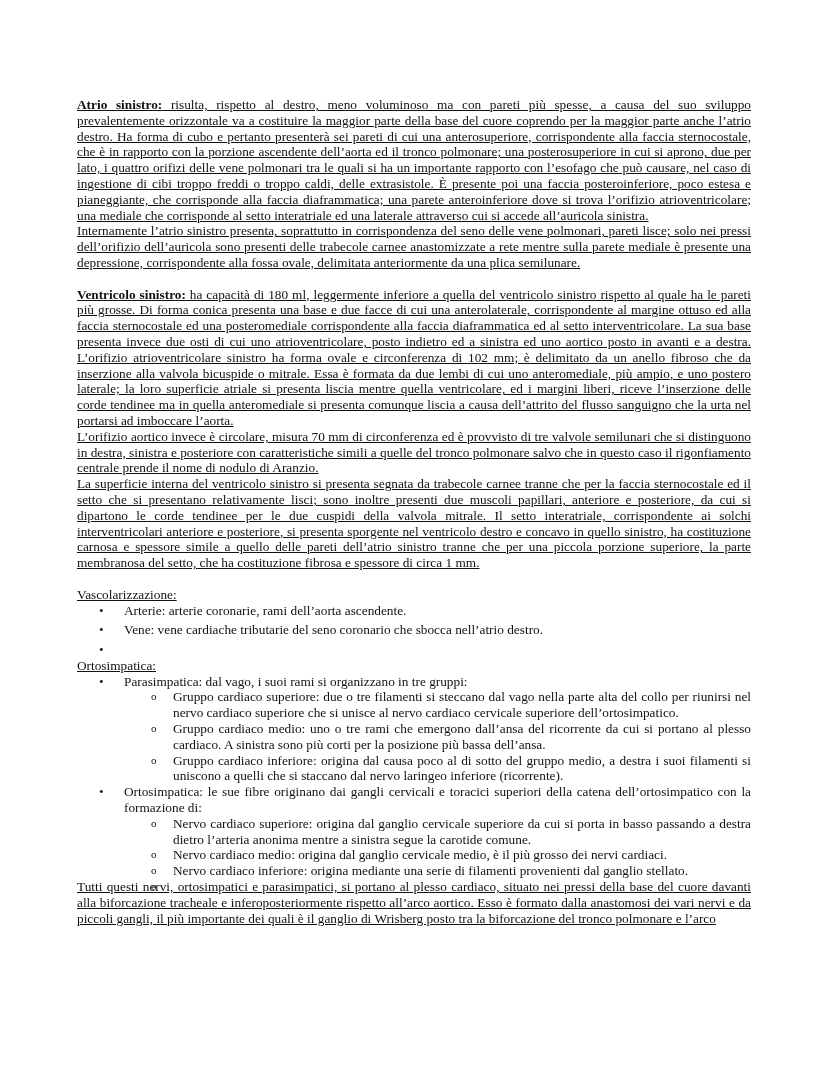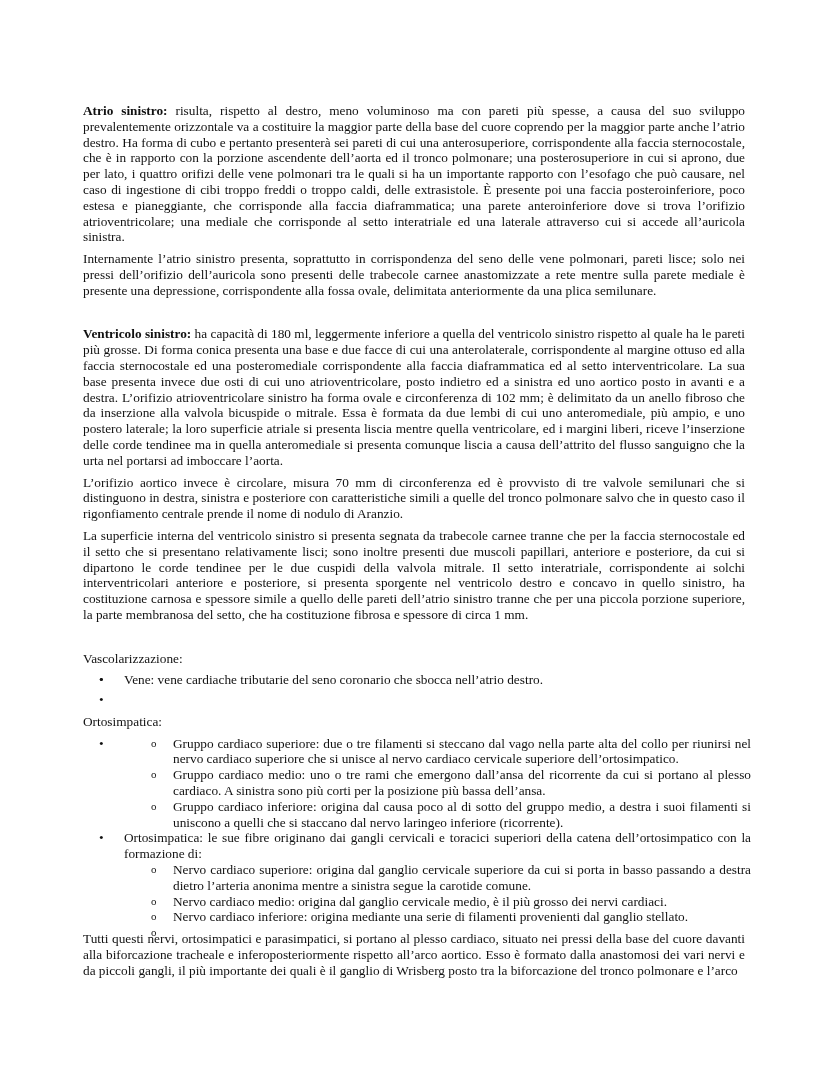--- a/index.html
+++ b/index.html
@@ -2,21 +2,21 @@
 <html><head>
 <meta charset="utf-8">
 <style>
   html, body { margin: 0; padding: 0; background: #ffffff; }
   body { width: 828px; height: 1071px; position: relative; overflow: hidden; }
   .page {
     position: absolute; left: 77px; top: 97px; width: 674px;
     font-family: "Liberation Serif", serif; font-size: 13.3px; line-height: 15.8px;
     color: #111111;
   }
-  p { margin: 6px; text-align: justify; }
+  p { margin: 0; text-align: justify; text-decoration: underline; }
   b { font-weight: bold; }
   .gap { height: 15.8px; }
   ul { margin: 0; padding: 0; list-style: none; }
   li { position: relative; text-align: justify; }
   .l1 { padding-left: 47px; }
   .l1 > .mk { position: absolute; left: 22px; top: 0; }
   .l2 { padding-left: 96px; }
   .l2 > .mk { position: absolute; left: 74px; top: 0; font-size: 11px; }
   .vas li { margin-bottom: 4px; }
 </style>
@@ -31,30 +31,30 @@
   <div class="gap"></div>
 
   <p><b>Ventricolo sinistro:</b><span> ha capacità di 180 ml, leggermente inferiore a quella del ventricolo sinistro rispetto al quale ha le pareti più grosse. Di forma conica presenta una base e due facce di cui una anterolaterale, corrispondente al margine ottuso ed alla faccia sternocostale ed una posteromediale corrispondente alla faccia diaframmatica ed al setto interventricolare. La sua base presenta invece due osti di cui uno atrioventricolare, posto indietro ed a sinistra ed uno aortico posto in avanti e a destra. L’orifizio atrioventricolare sinistro ha forma ovale e circonferenza di 102 mm; è delimitato da un anello fibroso che da inserzione alla valvola bicuspide o mitrale. Essa è formata da due lembi di cui uno anteromediale, più ampio, e uno postero laterale; la loro superficie atriale si presenta liscia mentre quella ventricolare, ed i margini liberi, riceve l’inserzione delle corde tendinee ma in quella anteromediale si presenta comunque liscia a causa dell’attrito del flusso sanguigno che la urta nel portarsi ad imboccare l’aorta.</span></p>
   <p>L’orifizio aortico invece è circolare, misura 70 mm di circonferenza ed è provvisto di tre valvole semilunari che si distinguono in destra, sinistra e posteriore con caratteristiche simili a quelle del tronco polmonare salvo che in questo caso il rigonfiamento centrale prende il nome di nodulo di Aranzio.</p>
   <p>La superficie interna del ventricolo sinistro si presenta segnata da trabecole carnee tranne che per la faccia sternocostale ed il setto che si presentano relativamente lisci; sono inoltre presenti due muscoli papillari, anteriore e posteriore, da cui si dipartono le corde tendinee per le due cuspidi della valvola mitrale. Il setto interatriale, corrispondente ai solchi interventricolari anteriore e posteriore, si presenta sporgente nel ventricolo destro e concavo in quello sinistro, ha costituzione carnosa e spessore simile a quello delle pareti dell’atrio sinistro tranne che per una piccola porzione superiore, la parte membranosa del setto, che ha costituzione fibrosa e spessore di circa 1 mm.</p>
 
   <div class="gap"></div>
 
   <p>Vascolarizzazione:</p>
   <ul class="vas">
-    <li class="l1"><span class="mk">•</span></li>
+    <li class="l1"><span class="mk">•</span><span>Arterie: arterie coronarie, rami dell’aorta ascendente.</span></li>
     <li class="l1"><span class="mk">•</span><span>Vene: vene cardiache tributarie del seno coronario che sbocca nell’atrio destro.</span></li>
     <li class="l1"><span class="mk">•</span></li>
   </ul>
 
   <div class="gap"></div>
 
   <p>Ortosimpatica:</p>
   <ul>
-    <li class="l1"><span class="mk">•</span></li>
+    <li class="l1"><span class="mk">•</span><span>Parasimpatica: dal vago, i suoi rami si organizzano in tre gruppi:</span></li>
     <li class="l2"><span class="mk">o</span><span>Gruppo cardiaco superiore: due o tre filamenti si steccano dal vago nella parte alta del collo per riunirsi nel nervo cardiaco superiore che si unisce al nervo cardiaco cervicale superiore dell’ortosimpatico.</span></li>
     <li class="l2"><span class="mk">o</span><span>Gruppo cardiaco medio: uno o tre rami che emergono dall’ansa del ricorrente da cui si portano al plesso cardiaco. A sinistra sono più corti per la posizione più bassa dell’ansa.</span></li>
     <li class="l2"><span class="mk">o</span><span>Gruppo cardiaco inferiore: origina dal causa poco al di sotto del gruppo medio, a destra i suoi filamenti si uniscono a quelli che si staccano dal nervo laringeo inferiore (ricorrente).</span></li>
     <li class="l1"><span class="mk">•</span><span>Ortosimpatica: le sue fibre originano dai gangli cervicali e toracici superiori della catena dell’ortosimpatico con la formazione di:</span></li>
     <li class="l2"><span class="mk">o</span><span>Nervo cardiaco superiore: origina dal ganglio cervicale superiore da cui si porta in basso passando a destra dietro l’arteria anonima mentre a sinistra segue la carotide comune.</span></li>
     <li class="l2"><span class="mk">o</span><span>Nervo cardiaco medio: origina dal ganglio cervicale medio, è il più grosso dei nervi cardiaci.</span></li>
     <li class="l2"><span class="mk">o</span><span>Nervo cardiaco inferiore: origina mediante una serie di filamenti provenienti dal ganglio stellato.</span></li>
     <li class="l2"><span class="mk">o</span></li>
   </ul>
   <p>Tutti questi nervi, ortosimpatici e parasimpatici, si portano al plesso cardiaco, situato nei pressi della base del cuore davanti alla biforcazione tracheale e inferoposteriormente rispetto all’arco aortico. Esso è formato dalla anastomosi dei vari nervi e da piccoli gangli, il più importante dei quali è il ganglio di Wrisberg posto tra la biforcazione del tronco polmonare e l’arco</p>

